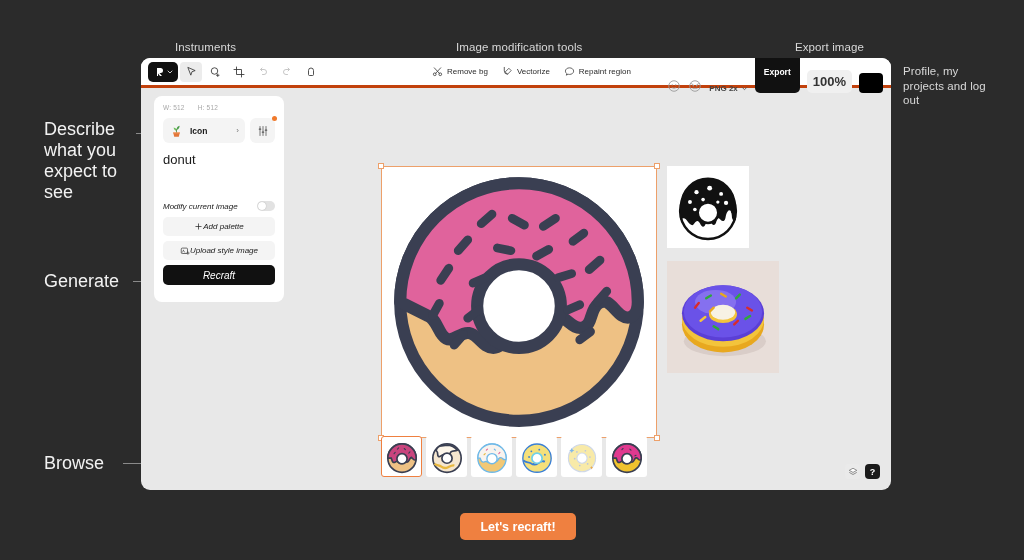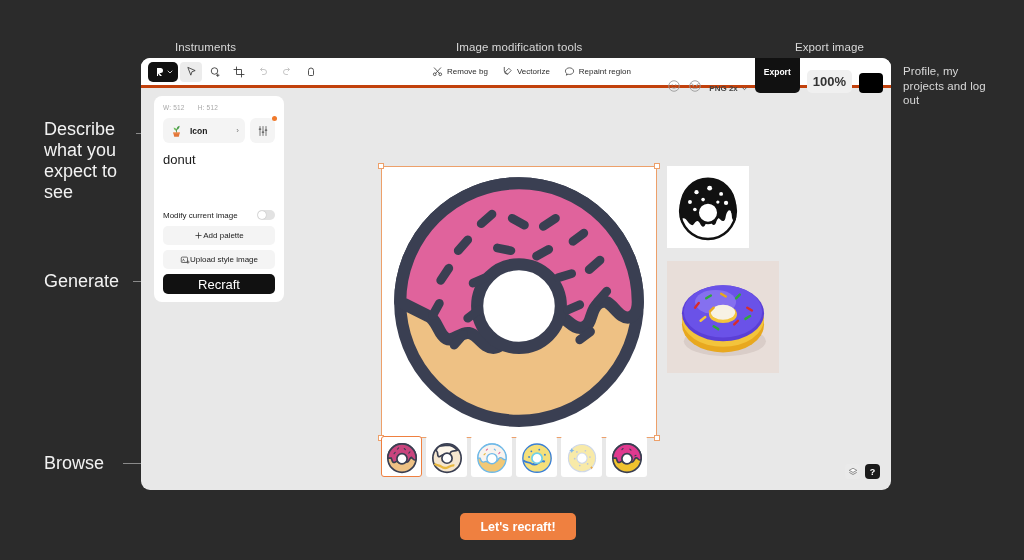--- a/index.html
+++ b/index.html
@@ -98,21 +98,21 @@
   .slider-btn {
     position: relative; width: 25px; height: 25px; background: #f4f4f4;
     border-radius: 6px; display: flex; align-items: center; justify-content: center; cursor: pointer;
   }
   .dot-badge {
     position: absolute; top: -2px; right: -2px;
     width: 5px; height: 5px; border-radius: 50%; background: #f07a2c;
   }
   .prompt { margin-top: 9px; font-size: 13px; color: #1a1a1a; }
 
-  .panel-bottom { position: absolute; left: 9px; right: 9px; bottom: 8px; }
+  .panel-bottom { position: absolute; left: 9px; right: 9px; bottom: 17px; font-style: italic; }
   .modify-row {
     display: flex; align-items: center; justify-content: space-between;
     margin-bottom: 6px;
   }
   .modify-label { font-size: 8px; color: #1a1a1a; }
   .toggle {
     width: 18px; height: 10px; background: #e2e2e2; border-radius: 5px;
     position: relative; cursor: pointer;
   }
   .toggle::after {
@@ -121,21 +121,21 @@
     box-shadow: 0 0 1px rgba(0,0,0,.35);
   }
   .pbtn {
     height: 19px; background: #f4f4f4; border-radius: 5px;
     display: flex; align-items: center; justify-content: center; gap: 0;
     font-size: 8px; color: #1a1a1a; margin-bottom: 5px; cursor: pointer;
   }
   .recraft-btn {
     height: 20px; background: #111; color: #fff; border-radius: 5px;
     display: flex; align-items: center; justify-content: center;
-    font-size: 13px; cursor: pointer;
+    font-size: 10px; cursor: pointer;
   }
 
   
   .canvas-sel {
     position: absolute; left: 240px; top: 108px;
     width: 276px; height: 272px;
     border: 1.5px solid #eda06a; background: #fff;
   }
   .handle {
     position: absolute; width: 6px; height: 6px;

